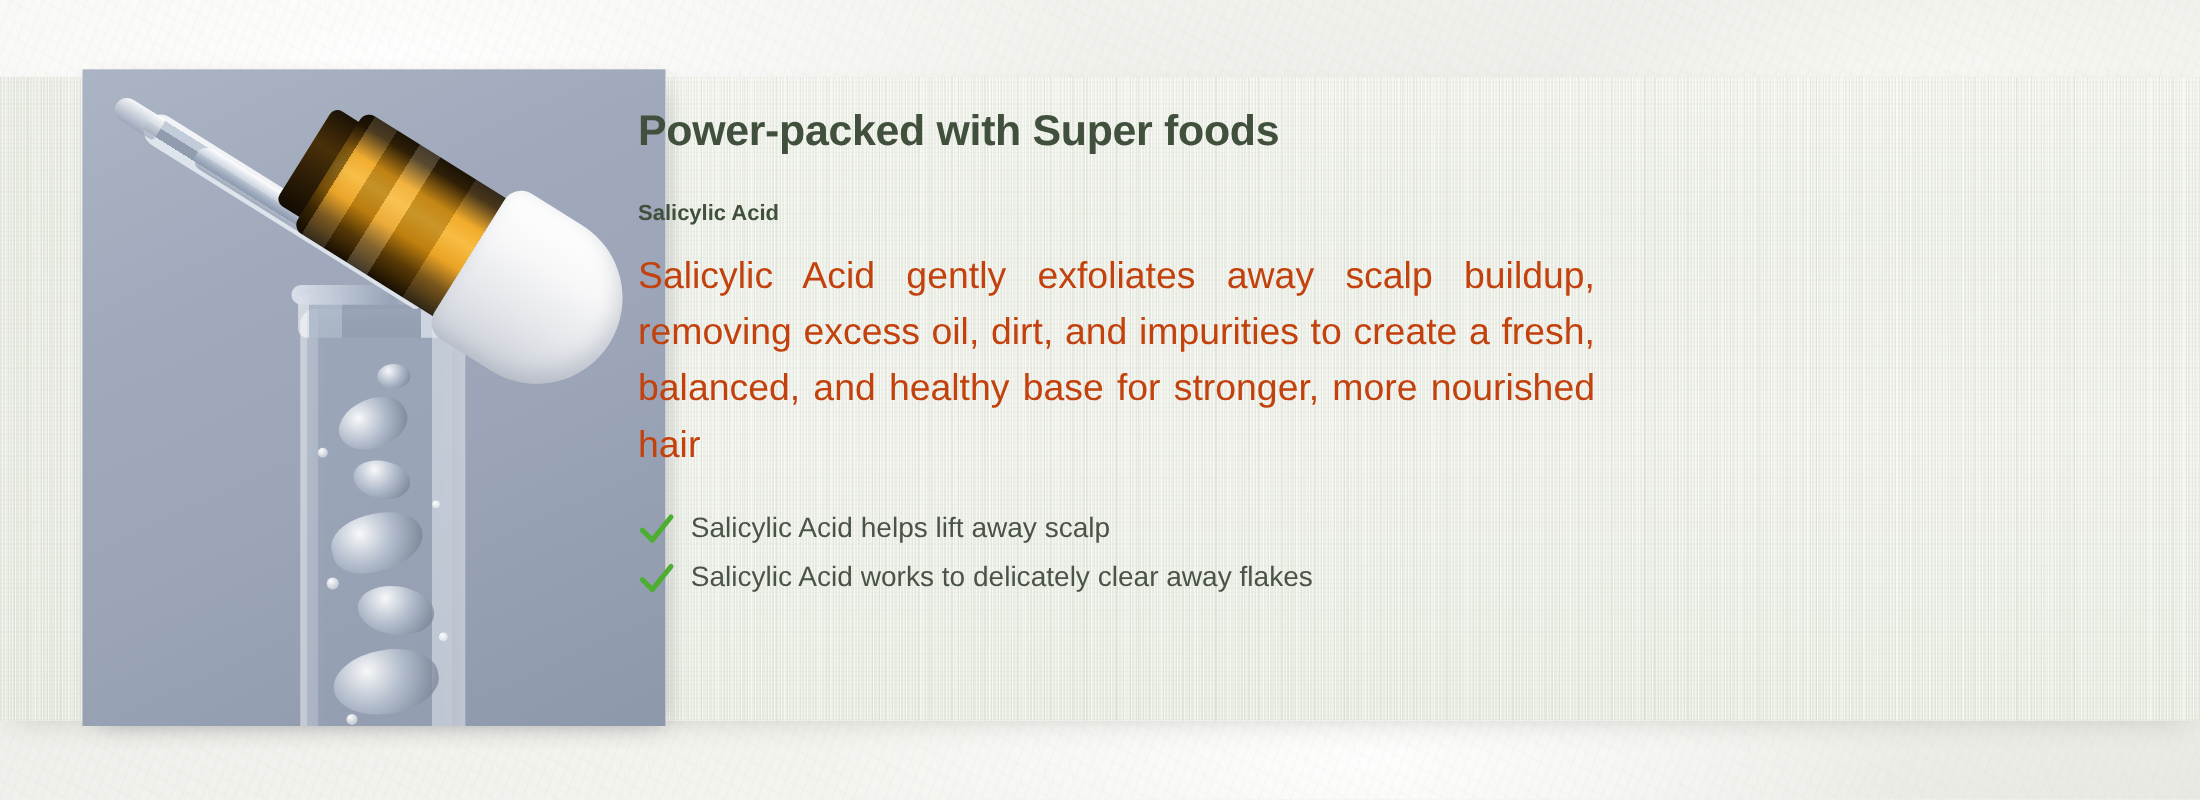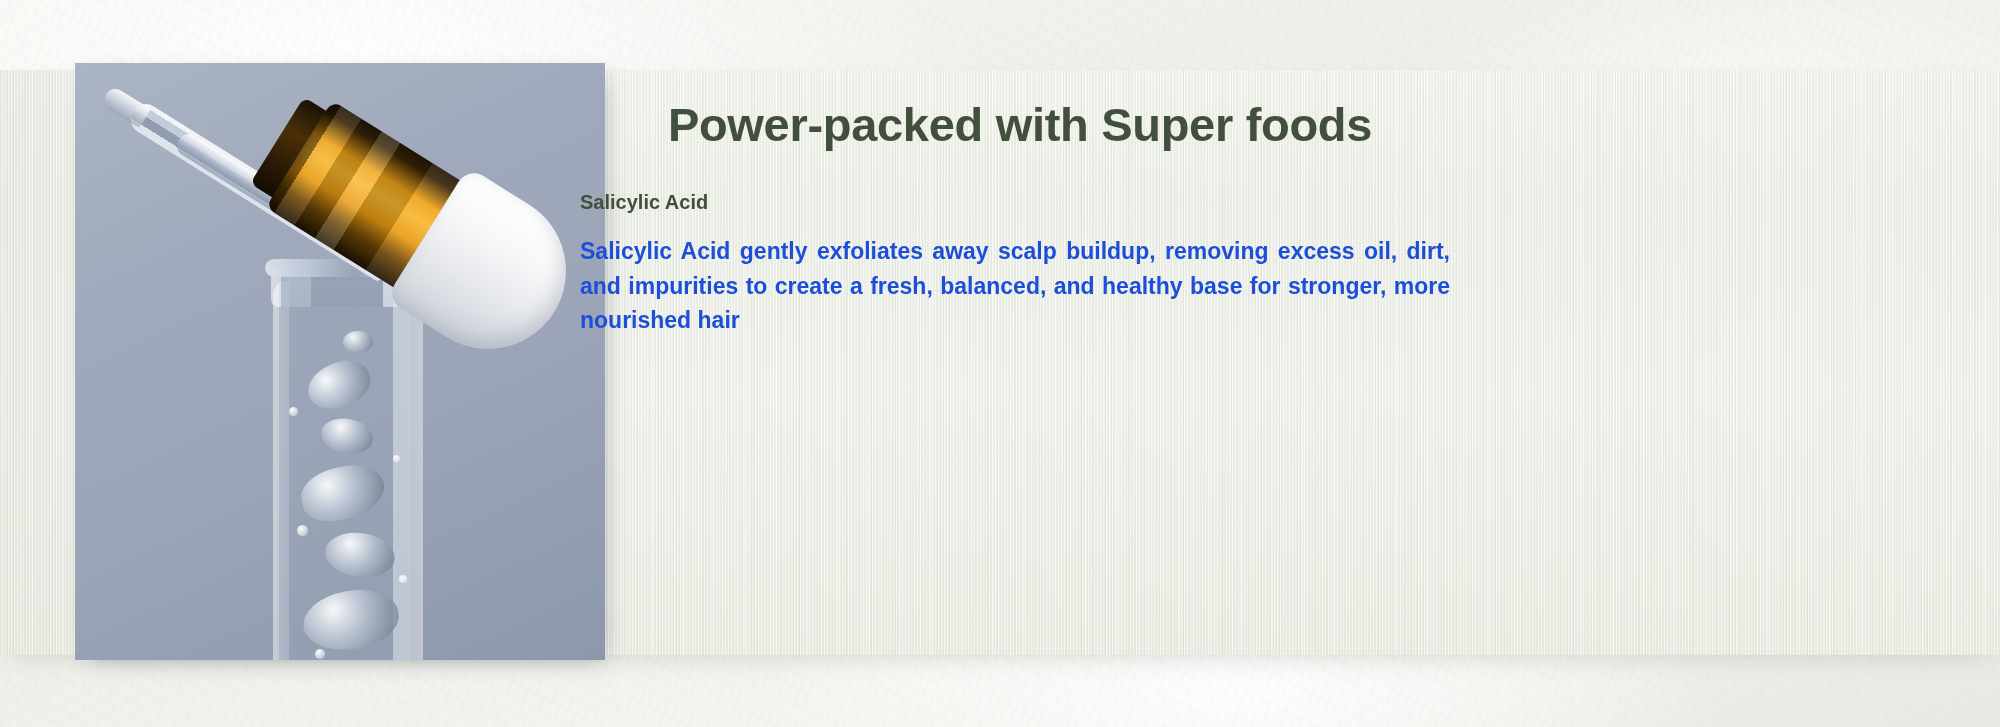--- a/index.html
+++ b/index.html
@@ -188,42 +188,41 @@
     background:linear-gradient(180deg,#ffffff 0%,#f7f7f8 32%,#e6e8ec 62%,#cbd0d8 100%);
     box-shadow: inset -8px -6px 18px rgba(150,158,172,.45);
   }
 
   
   #content{
     position:absolute;
     left:580px; top:100px; width:880px;
   }
   #page-title{
-    font-size:47px;
+    font-size:39px;
     font-weight:bold;
     color:#41503c;
     letter-spacing:-.3px;
     line-height:1.05;
     margin-bottom:42px;
-    text-align:center;
   }
   #ingredient-name{
     font-size:20px;
     font-weight:bold;
     color:#41503c;
     margin-bottom:20px;
   }
   #ingredient-description{
-    font-size:23px;
+    font-size:34px;
     line-height:1.5;
-    color:#1d4ed8;
+    color:#c2410c;
     text-align:justify;
     width:870px;
     margin-bottom:34px;
-    font-weight:700;
+    font-weight:400;
   }
   #benefit-list{ list-style:none; }
   .benefit-item{
     display:flex;
     align-items:center;
     gap:14px;
     margin-bottom:11px;
   }
   .check-icon{
     flex:0 0 auto;
@@ -276,13 +275,30 @@
 </div>
 
 <div id="content">
 
   <h1 id="page-title">Power-packed with Super foods</h1>
 
   <h2 id="ingredient-name">Salicylic Acid</h2>
 
   <p id="ingredient-description">Salicylic Acid gently exfoliates away scalp buildup, removing excess oil, dirt, and impurities to create a fresh, balanced, and healthy base for stronger, more nourished hair</p>
 
+  <ul id="benefit-list">
+
+    <li class="benefit-item">
+      <svg class="check-icon" viewBox="0 0 34 34">
+        <path d="M4 18 L13 27 L30 6" fill="none" stroke="#4caf2f" stroke-width="4.6" stroke-linecap="round" stroke-linejoin="round"></path>
+      </svg>
+      <span class="benefit-text">Salicylic Acid helps lift away scalp</span>
+    </li>
+
+    <li class="benefit-item">
+      <svg class="check-icon" viewBox="0 0 34 34">
+        <path d="M4 18 L13 27 L30 6" fill="none" stroke="#4caf2f" stroke-width="4.6" stroke-linecap="round" stroke-linejoin="round"></path>
+      </svg>
+      <span class="benefit-text">Salicylic Acid works to delicately clear away flakes</span>
+    </li>
+
+  </ul>
 </div>
 
 </body></html>

